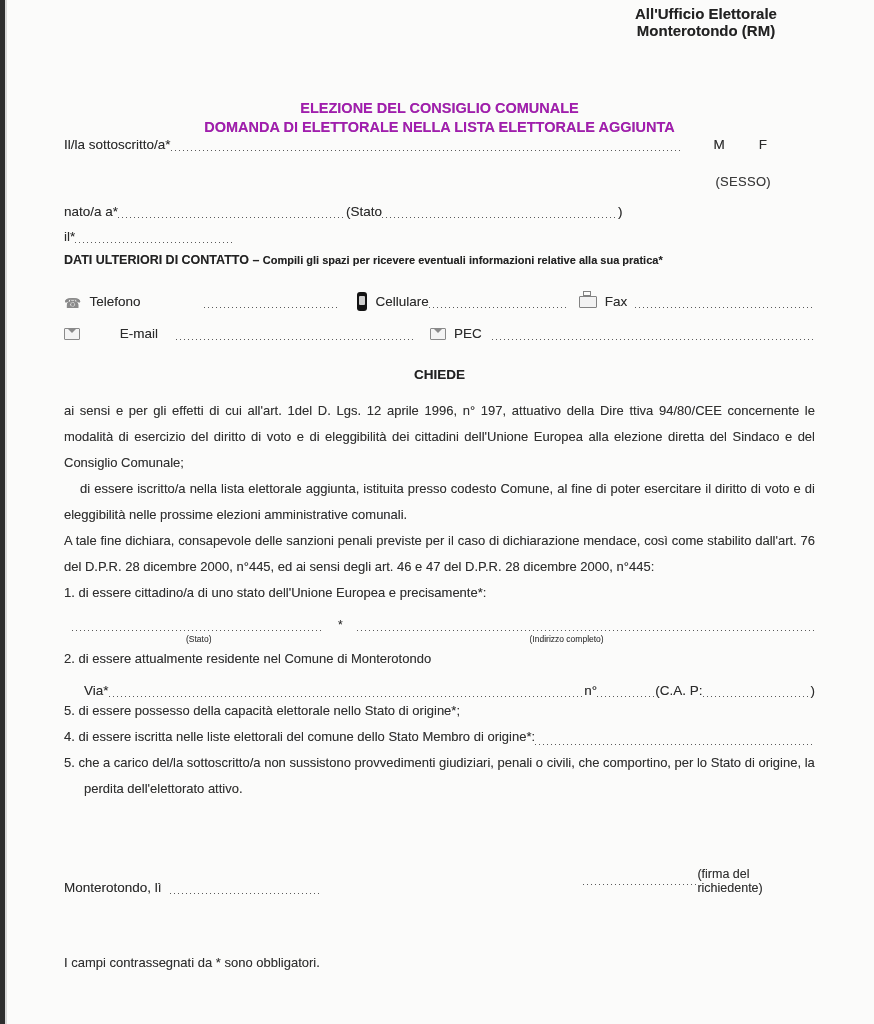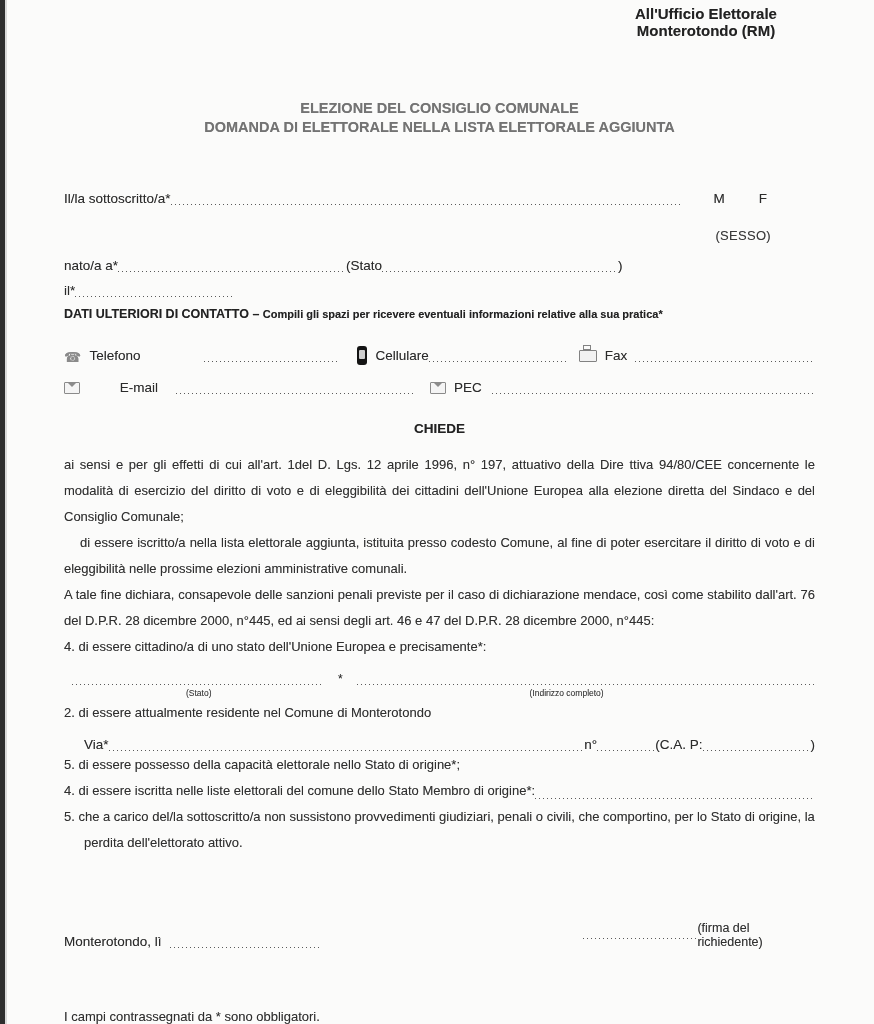--- a/index.html
+++ b/index.html
@@ -9,30 +9,30 @@
     font-family:"Liberation Sans","DejaVu Sans",sans-serif;
     color:#2b2b2b;
     -webkit-font-smoothing:antialiased;
   }
   .scan-edge{position:absolute;left:0;top:0;width:5px;height:1024px;background:#2e2e2e;}
   .scan-edge-soft{position:absolute;left:5px;top:0;width:2px;height:1024px;background:#b9b9b9;opacity:.5;}
   .page{position:relative;padding:0 59px 0 64px;text-shadow:0 0 .4px rgba(0,0,0,.30);}
 
   .recipient{margin-top:5px;float:right;width:170px;margin-right:24px;text-align:center;
     font-weight:bold;font-size:15px;line-height:17px;color:#222;}
-  .title{clear:both;padding-top:60px;text-align:center;font-weight:bold;font-size:14.5px;line-height:19px;color:#737373;}
+  .title{clear:both;padding-top:60px;text-align:center;font-weight:bold;font-size:14.5px;line-height:19px;color:#a21caf;}
 
   .frow{display:flex;align-items:flex-end;font-size:13.5px;line-height:15px;}
   .frow .lbl{white-space:nowrap;}
   .dots{display:inline-block;height:13px;margin-bottom:1px;
     background-image:repeating-linear-gradient(to right,#5a5a5a 0 1.3px,transparent 1.3px 4px);
     background-size:100% 1.3px;background-position:0 100%;background-repeat:no-repeat;}
   .grow{flex:1 1 auto;}
 
-  .row-sottoscritto{margin-top:54px;}
+  .row-sottoscritto{}
   .sex-group{display:flex;gap:34px;padding-left:32px;padding-right:48px;font-size:13.5px;}
   .sesso-row{margin-top:22px;text-align:right;padding-right:44px;font-size:13px;color:#3a3a3a;letter-spacing:.3px;}
   .row-nato{margin-top:15px;}
   .row-il{margin-top:10px;}
 
   .dati-heading{margin-top:9px;font-weight:bold;font-size:12.5px;color:#222;}
   .dati-heading .note{font-size:11px;}
 
   .contact-row{display:flex;align-items:flex-end;font-size:13.5px;}
   .contact-row1{margin-top:25px;}
@@ -144,21 +144,21 @@
     <span style="width:10px"></span>
     <span class="dots grow"></span>
   </div>
 
   <div class="chiede">CHIEDE</div>
 
   <p class="bodytext p1">ai sensi e per gli effetti di cui all'art. 1del D. Lgs. 12 aprile 1996, n° 197, attuativo della Dire ttiva 94/80/CEE concernente le modalità di esercizio del diritto di voto e di eleggibilità dei cittadini dell'Unione Europea alla elezione diretta del Sindaco e del Consiglio Comunale;</p>
   <p class="bodytext p2">di essere iscritto/a nella lista elettorale aggiunta, istituita presso codesto Comune, al fine di poter esercitare il diritto di voto e di eleggibilità nelle prossime elezioni amministrative comunali.</p>
   <p class="bodytext">A tale fine dichiara, consapevole delle sanzioni penali previste per il caso di dichiarazione mendace, così come stabilito dall'art. 76 del D.P.R. 28 dicembre 2000, n°445, ed ai sensi degli art. 46 e 47 del D.P.R. 28 dicembre 2000, n°445:</p>
 
-  <p class="bodytext list-item">4. di essere cittadino/a di uno stato dell'Unione Europea e precisamente*:</p>
+  <p class="bodytext list-item">1. di essere cittadino/a di uno stato dell'Unione Europea e precisamente*:</p>
   <div class="stato-dotrow">
     <span class="dots" style="width:252px"></span>
     <span class="star">*</span>
     <span class="dots grow"></span>
   </div>
   <div class="caption-row">
     <span class="cap-stato">(Stato)</span>
     <span class="cap-indirizzo">(Indirizzo completo)</span>
   </div>
 

